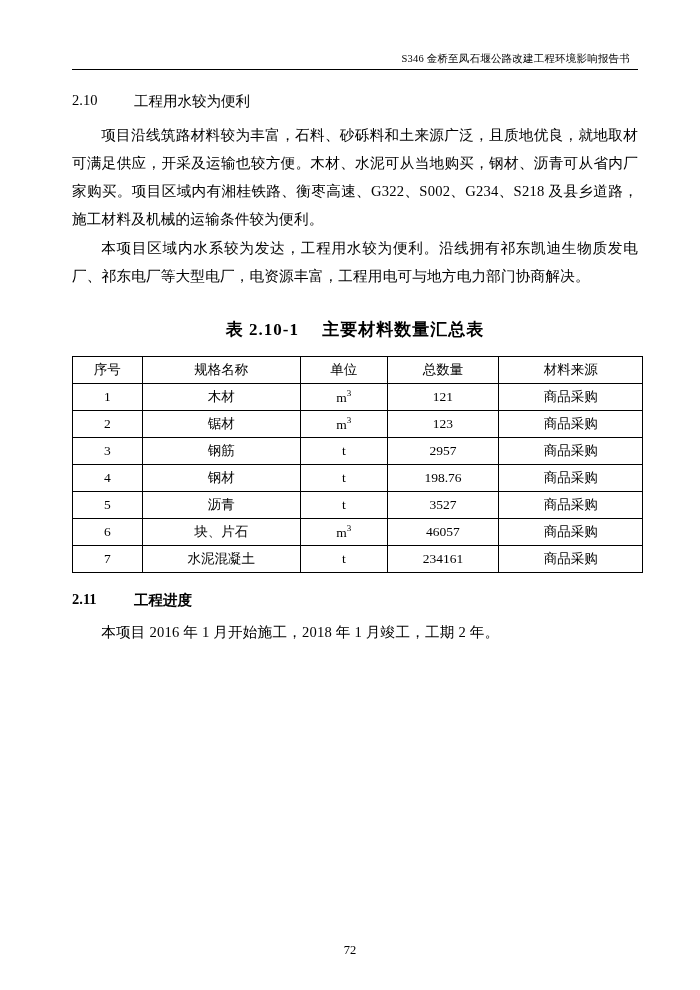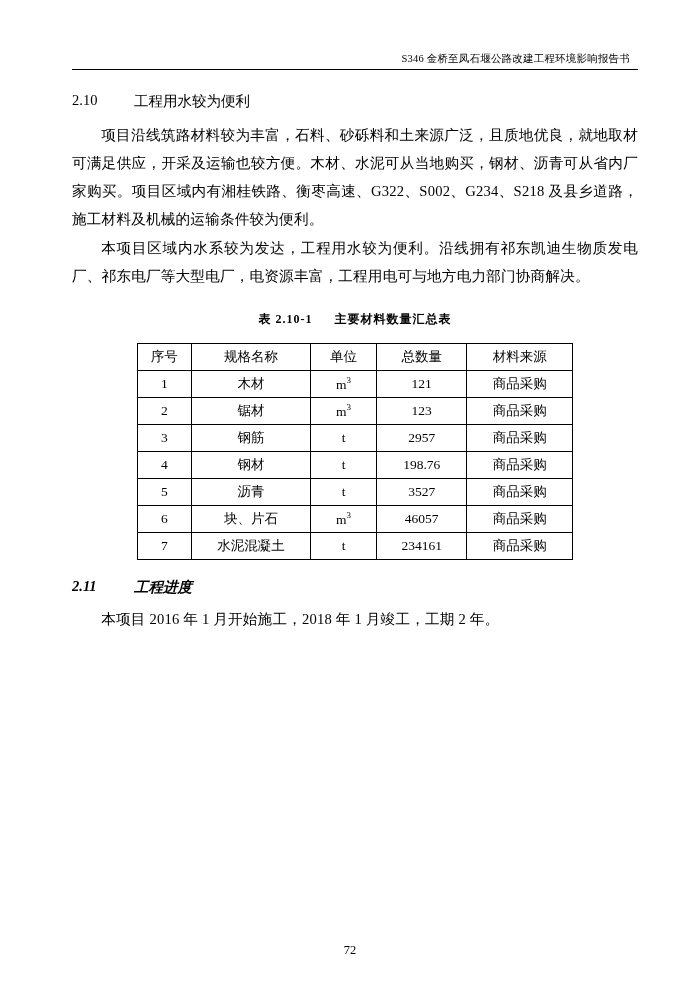--- a/index.html
+++ b/index.html
@@ -52,31 +52,31 @@
     font-size: 14.6px;
     line-height: 1.92;
     margin: 0 0 1px 0;
     text-indent: 2em;
     text-align: justify;
     text-justify: inter-ideograph;
     letter-spacing: 0.2px;
   }
   .tbl-caption {
     text-align: center;
-    font-size: 12px;
+    font-size: 17px;
     font-weight: bold;
-    margin: 21px 0 8px 0;
+    margin: 28px 0 8px 0;
     letter-spacing: 1px;
   }
   .tbl-caption .cap-num {
     margin-right: 18px;
   }
   table.data {
     border-collapse: collapse;
-    width: 436px;
+    width: 571px;
     margin: 15px auto;
     font-size: 13.5px;
   }
   table.data th, table.data td {
     border: 1px solid #000;
     text-align: center;
     height: 24px;
     padding: 1px 2px;
     font-weight: normal;
   }
@@ -87,21 +87,20 @@
   table.data col.c2 { width: 150px; }
   table.data col.c3 { width: 82px; }
   table.data col.c4 { width: 106px; }
   table.data col.c5 { width: 136px; }
   sup { font-size: 9px; vertical-align: super; }
   .sec-heading2 {
     font-size: 14.5px;
     font-weight: bold;
     margin: 18px 0 8px 0;
     display: flex;
-    font-style: italic;
   }
   .page-number {
     position: absolute;
     bottom: 32px;
     left: 0;
     width: 700px;
     text-align: center;
     font-size: 12.5px;
   }
 </style>

